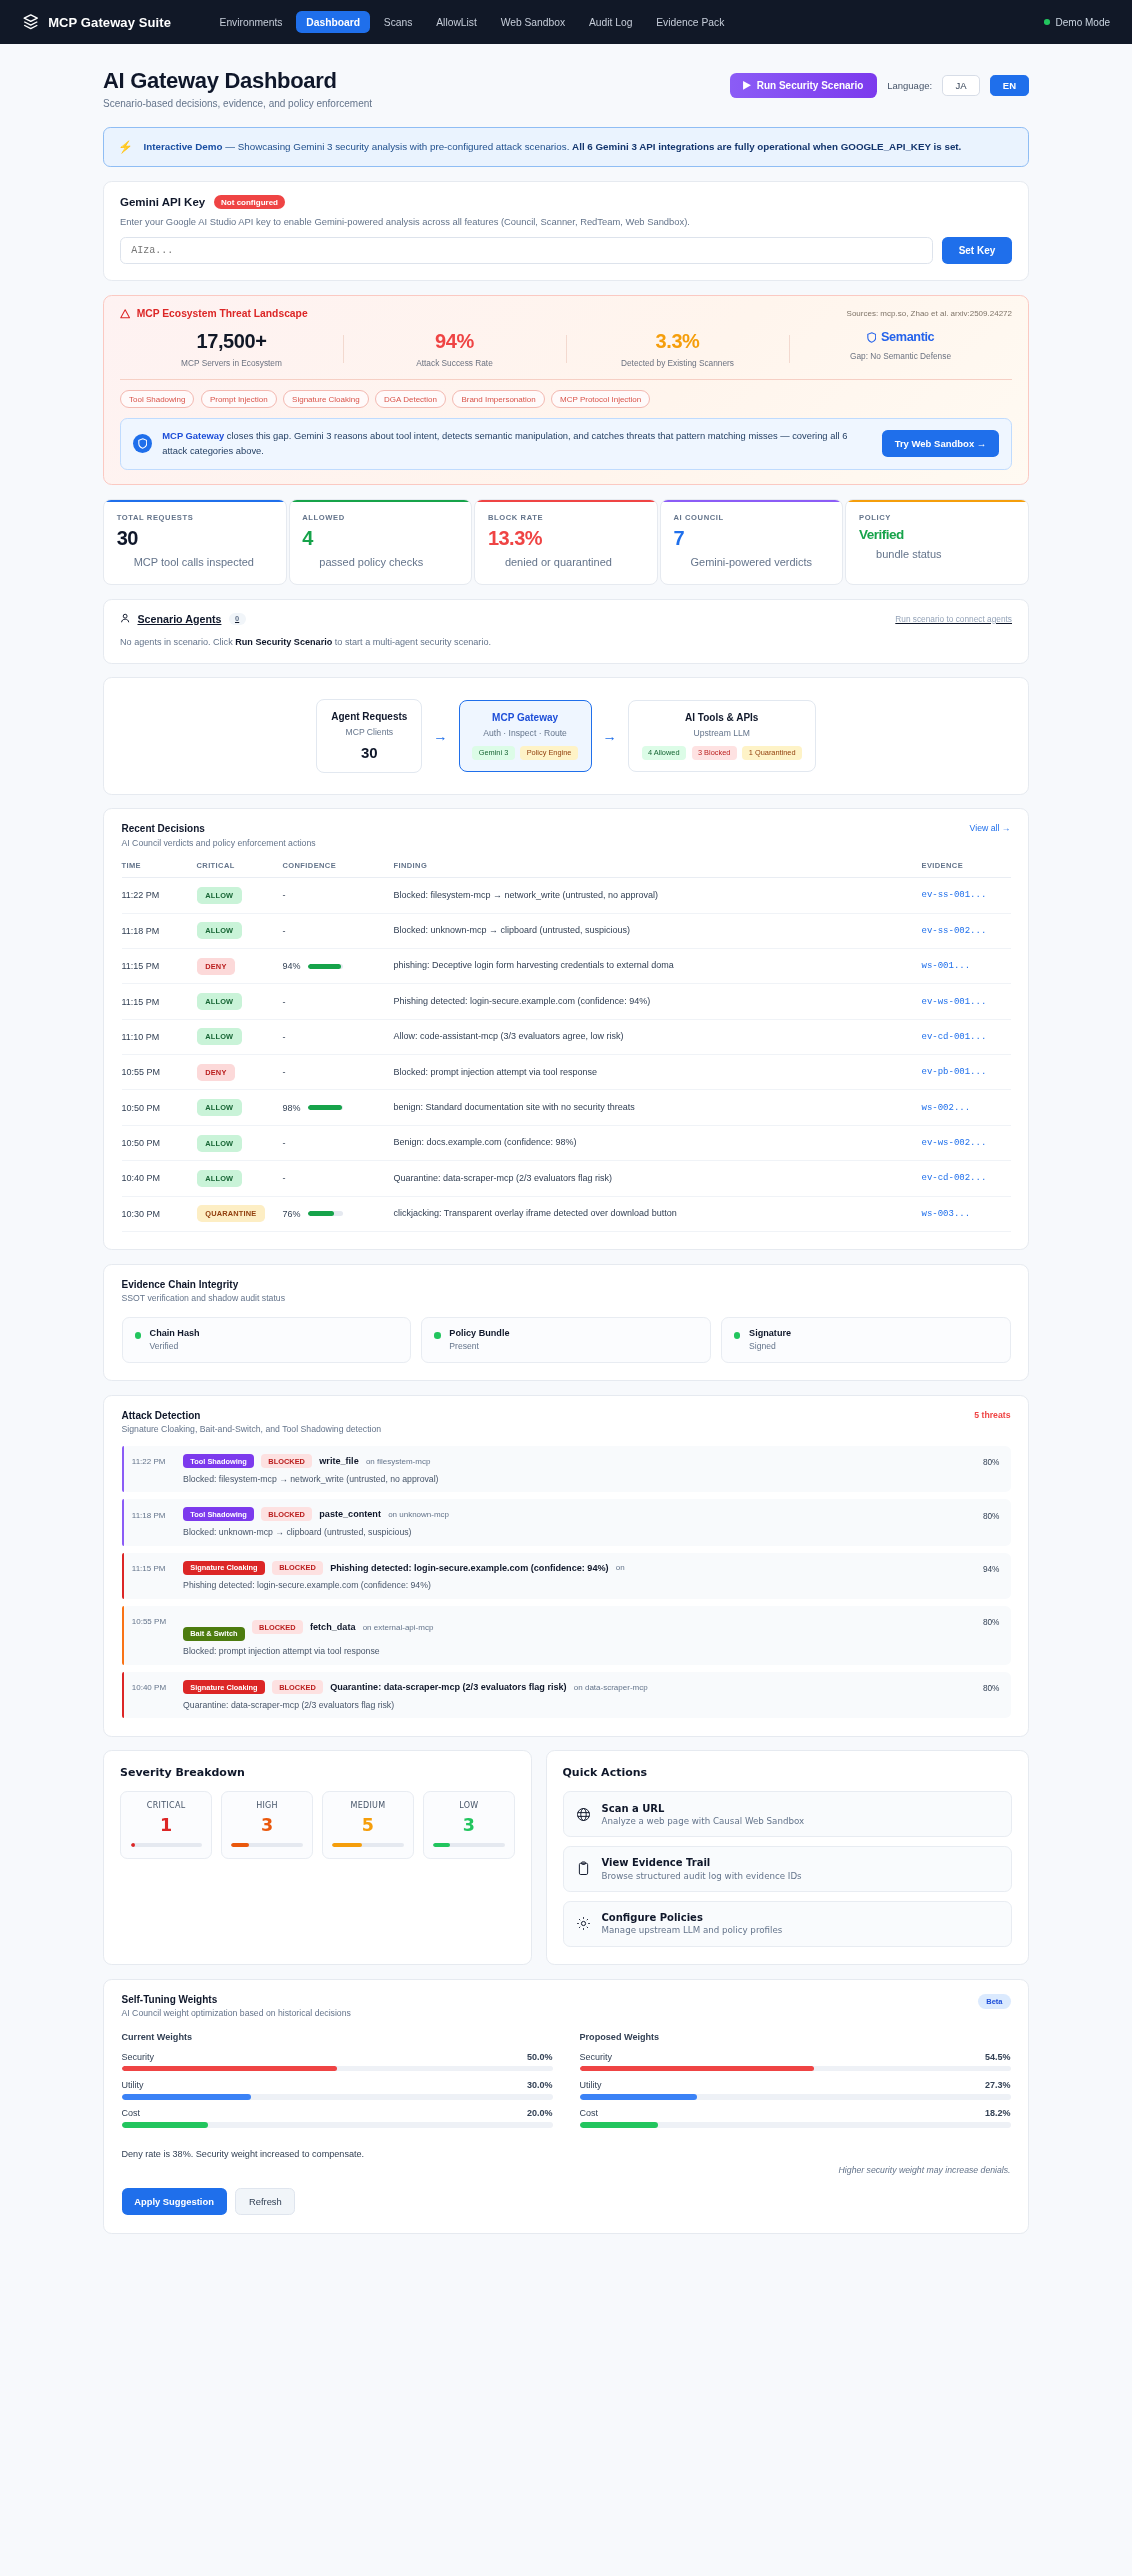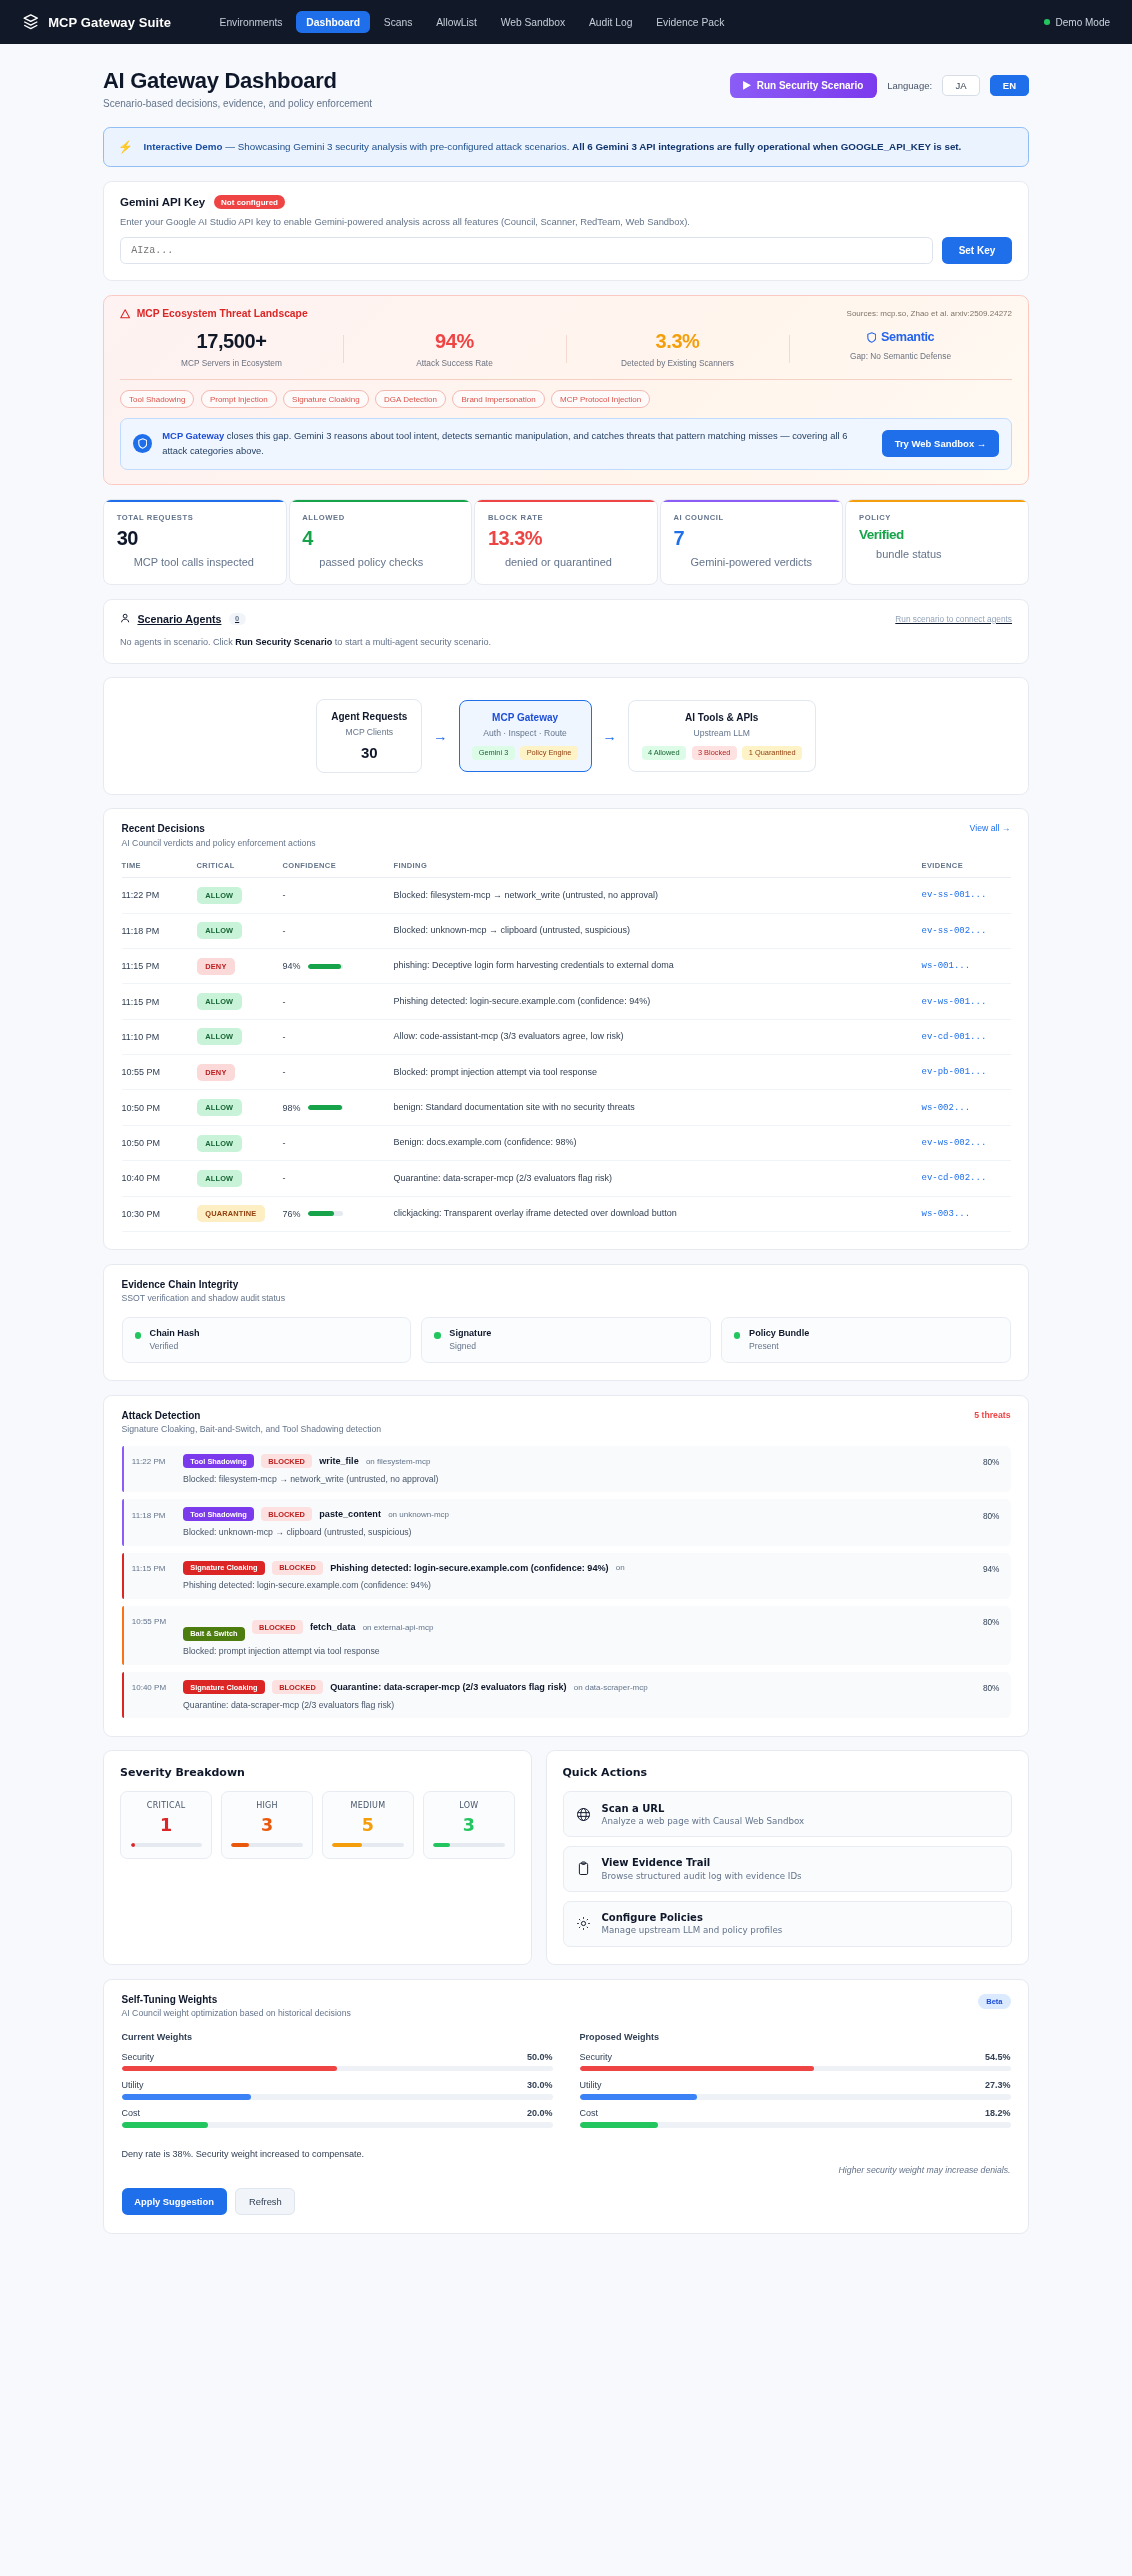--- a/index.html
+++ b/index.html
@@ -660,29 +660,29 @@
           <div class="ev-item">
             <span class="ev-dot"></span>
             <div>
               <div class="ev-name">Chain Hash</div>
               <div class="ev-state">Verified</div>
             </div>
           </div>
           <div class="ev-item">
             <span class="ev-dot"></span>
             <div>
-              <div class="ev-name">Signature</div>
-              <div class="ev-state">Signed</div>
+              <div class="ev-name">Policy Bundle</div>
+              <div class="ev-state">Present</div>
             </div>
           </div>
           <div class="ev-item">
             <span class="ev-dot"></span>
             <div>
-              <div class="ev-name">Policy Bundle</div>
-              <div class="ev-state">Present</div>
+              <div class="ev-name">Signature</div>
+              <div class="ev-state">Signed</div>
             </div>
           </div>
         </div>
       </div>
 
       <div class="card attacks">
         <div class="sec-head">
           <div>
             <div class="sec-title">Attack Detection</div>
             <div class="sec-sub">Signature Cloaking, Bait-and-Switch, and Tool Shadowing detection</div>

